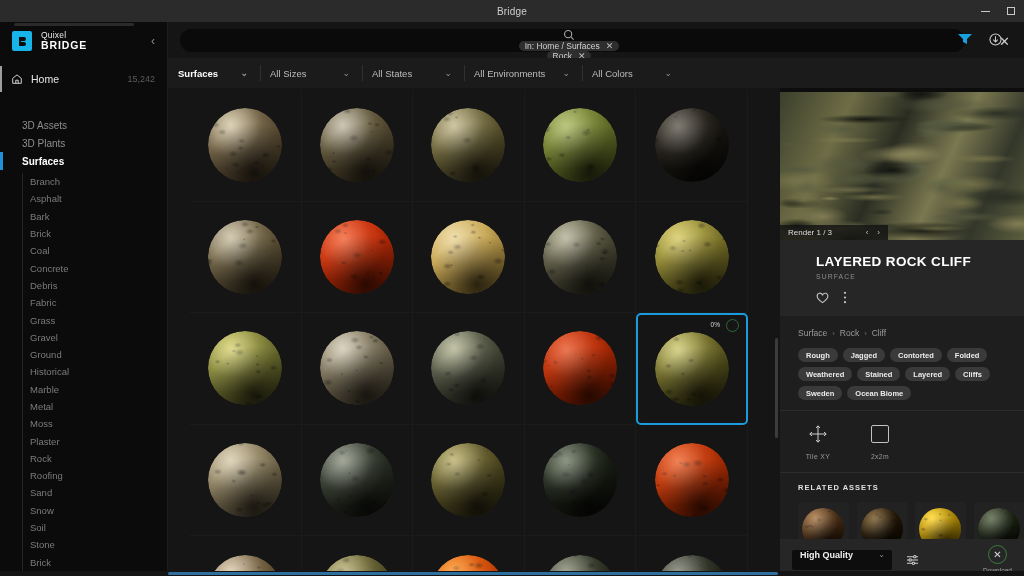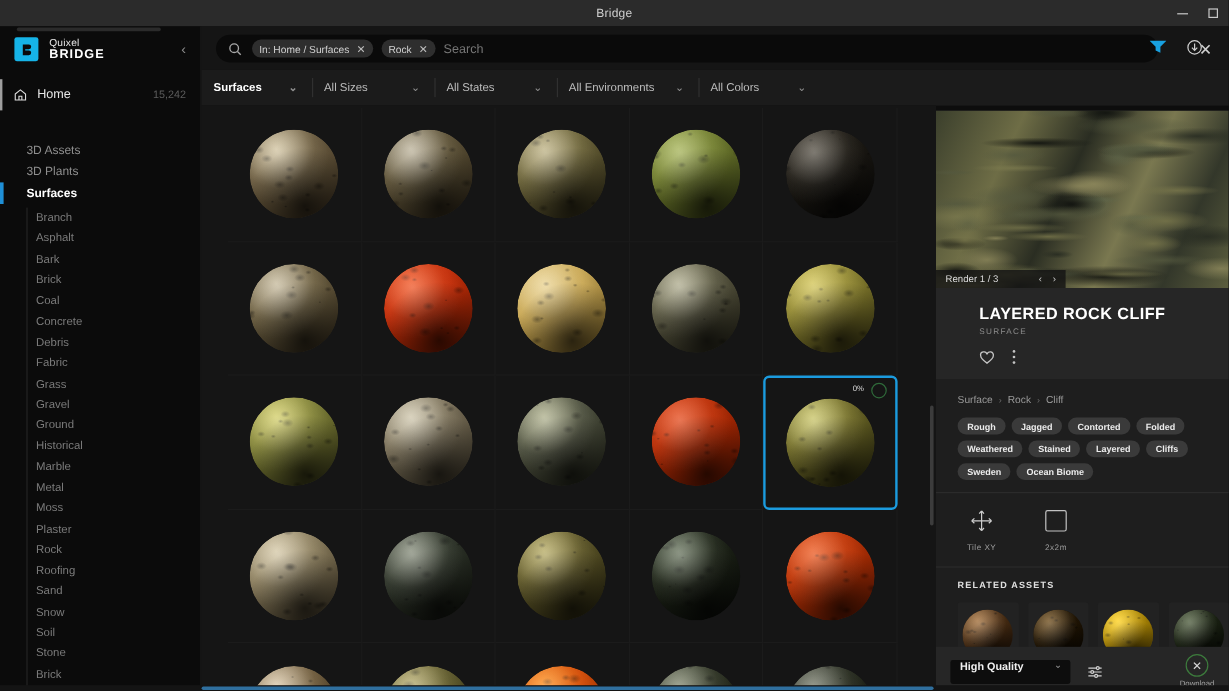--- a/index.html
+++ b/index.html
@@ -57,21 +57,21 @@
   .subnav { position: relative; margin-top: 3px; padding-left: 30px; }
   .subnav::before {
     content: ""; position: absolute; left: 22px; top: 0; bottom: 6px; width: 1px; background: #242424;
   }
   .subnav .sub-item { height: 17.3px; display: flex; align-items: center; font-size: 9.5px; color: #7b7b7b; cursor: pointer; }
 
   
   .topbar { position: absolute; left: 168px; top: 22px; width: 856px; height: 36px; background: #151515; }
   .searchbar {
     position: absolute; left: 12px; top: 7px; width: 785px; height: 23px;
-    background: #0a0a0a; border-radius: 12px; display: flex; align-items: center; padding: 0 10px;
+    background: #0a0a0a; border-radius: 12px; display: flex; align-items: center; padding: 0 10px; flex-direction: column;
   }
   .searchbar .s-icon { color: #a8a8a8; display: flex; align-items: center; margin-right: 8px; }
   .chip {
     height: 15px; border-radius: 8px; background: #2e2e2e; display: inline-flex; align-items: center;
     padding: 0 6px; margin-right: 7px; font-size: 8.5px; color: #d2d2d2; white-space: nowrap; cursor: pointer;
   }
   .chip .chip-x { margin-left: 6px; color: #bdbdbd; font-size: 9px; }
   .search-input { background: transparent; border: 0; outline: none; color: #8e8e8e; font-size: 10.5px;
                   font-family: "Liberation Sans", sans-serif; flex: 1; }
   .search-clear { position: absolute; right: 14px; top: 12px; color: #d0d0d0; font-size: 13px; cursor: pointer; }

